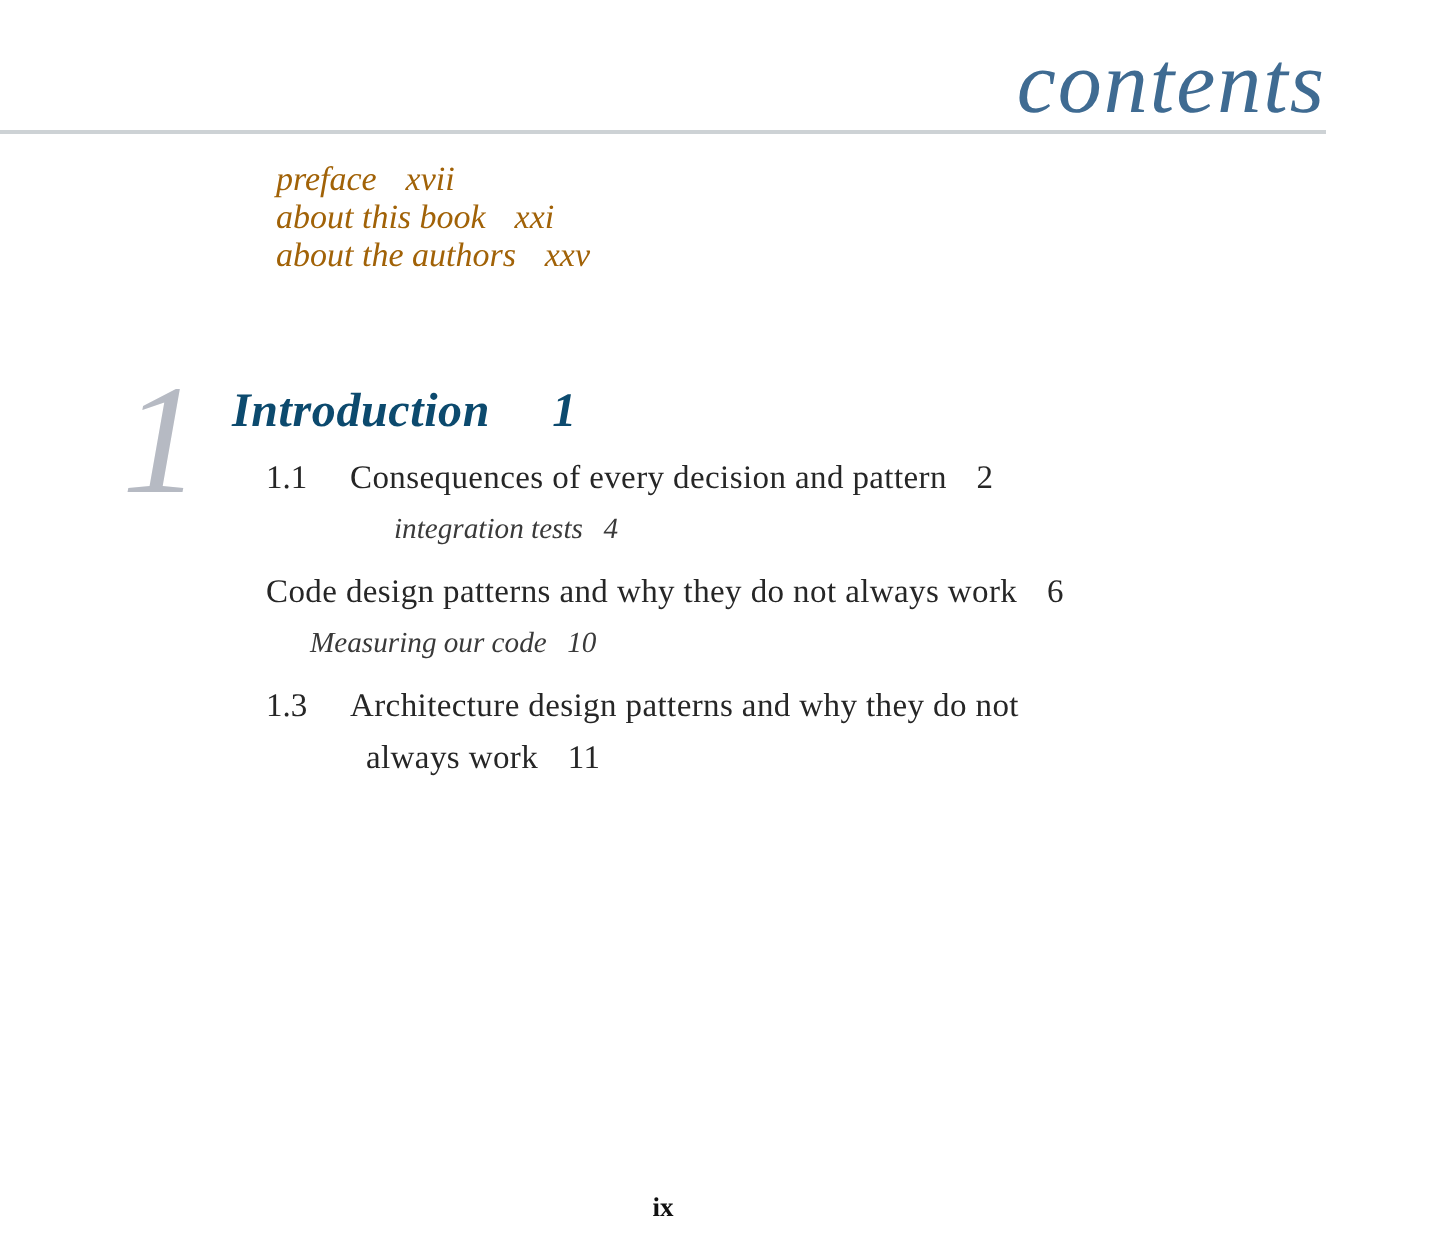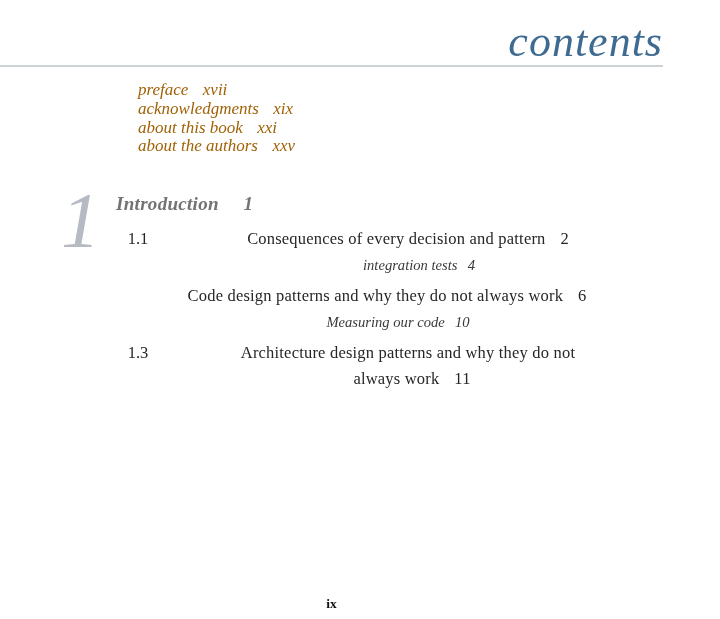--- a/index.html
+++ b/index.html
@@ -48,32 +48,31 @@
     font-style: italic;
     font-size: 78px;
     line-height: 1;
     color: #b6bac3;
   }
   .chapter-heading {
     position: absolute;
     left: 116px; top: 193px;
     font-style: italic;
     font-weight: bold;
-    font-size: 19px;
-    color: #737373;
+    font-size: 24px;
+    color: #0c4a6e;
     letter-spacing: 0.3px;
   }
   .ch-page { margin-left: 1.3em; }
 
   
   .sections {
     position: absolute;
-    left: 117px; top: 226px;
+    left: 133px; top: 226px;
     width: 540px;
-    text-align: center;
   }
   .section { display: flex; margin-bottom: 7px; }
   .sec-num {
     flex: none; width: 42px;
     font-size: 16.5px; line-height: 26px;
   }
   .sec-body { flex: 1; min-width: 0; }
   .sec-title {
     font-size: 16.5px; line-height: 26px;
     letter-spacing: 0.2px;
@@ -111,23 +110,20 @@
 <body>
 
 <div class="page">
 
   <div class="page-title">contents</div>
   <div class="header-rule"></div>
 
   <div class="front-matter">
     <div class="fm-item">
       <span>preface</span><span class="fm-page">xvii</span>
-    </div>
-    <div class="fm-item">
-      <span>acknowledgments</span><span class="fm-page">xix</span>
     </div>
     <div class="fm-item">
       <span>about this book</span><span class="fm-page">xxi</span>
     </div>
     <div class="fm-item">
       <span>about the authors</span><span class="fm-page">xxv</span>
     </div>
   </div>
 
   <div class="chapter-number">1</div>

